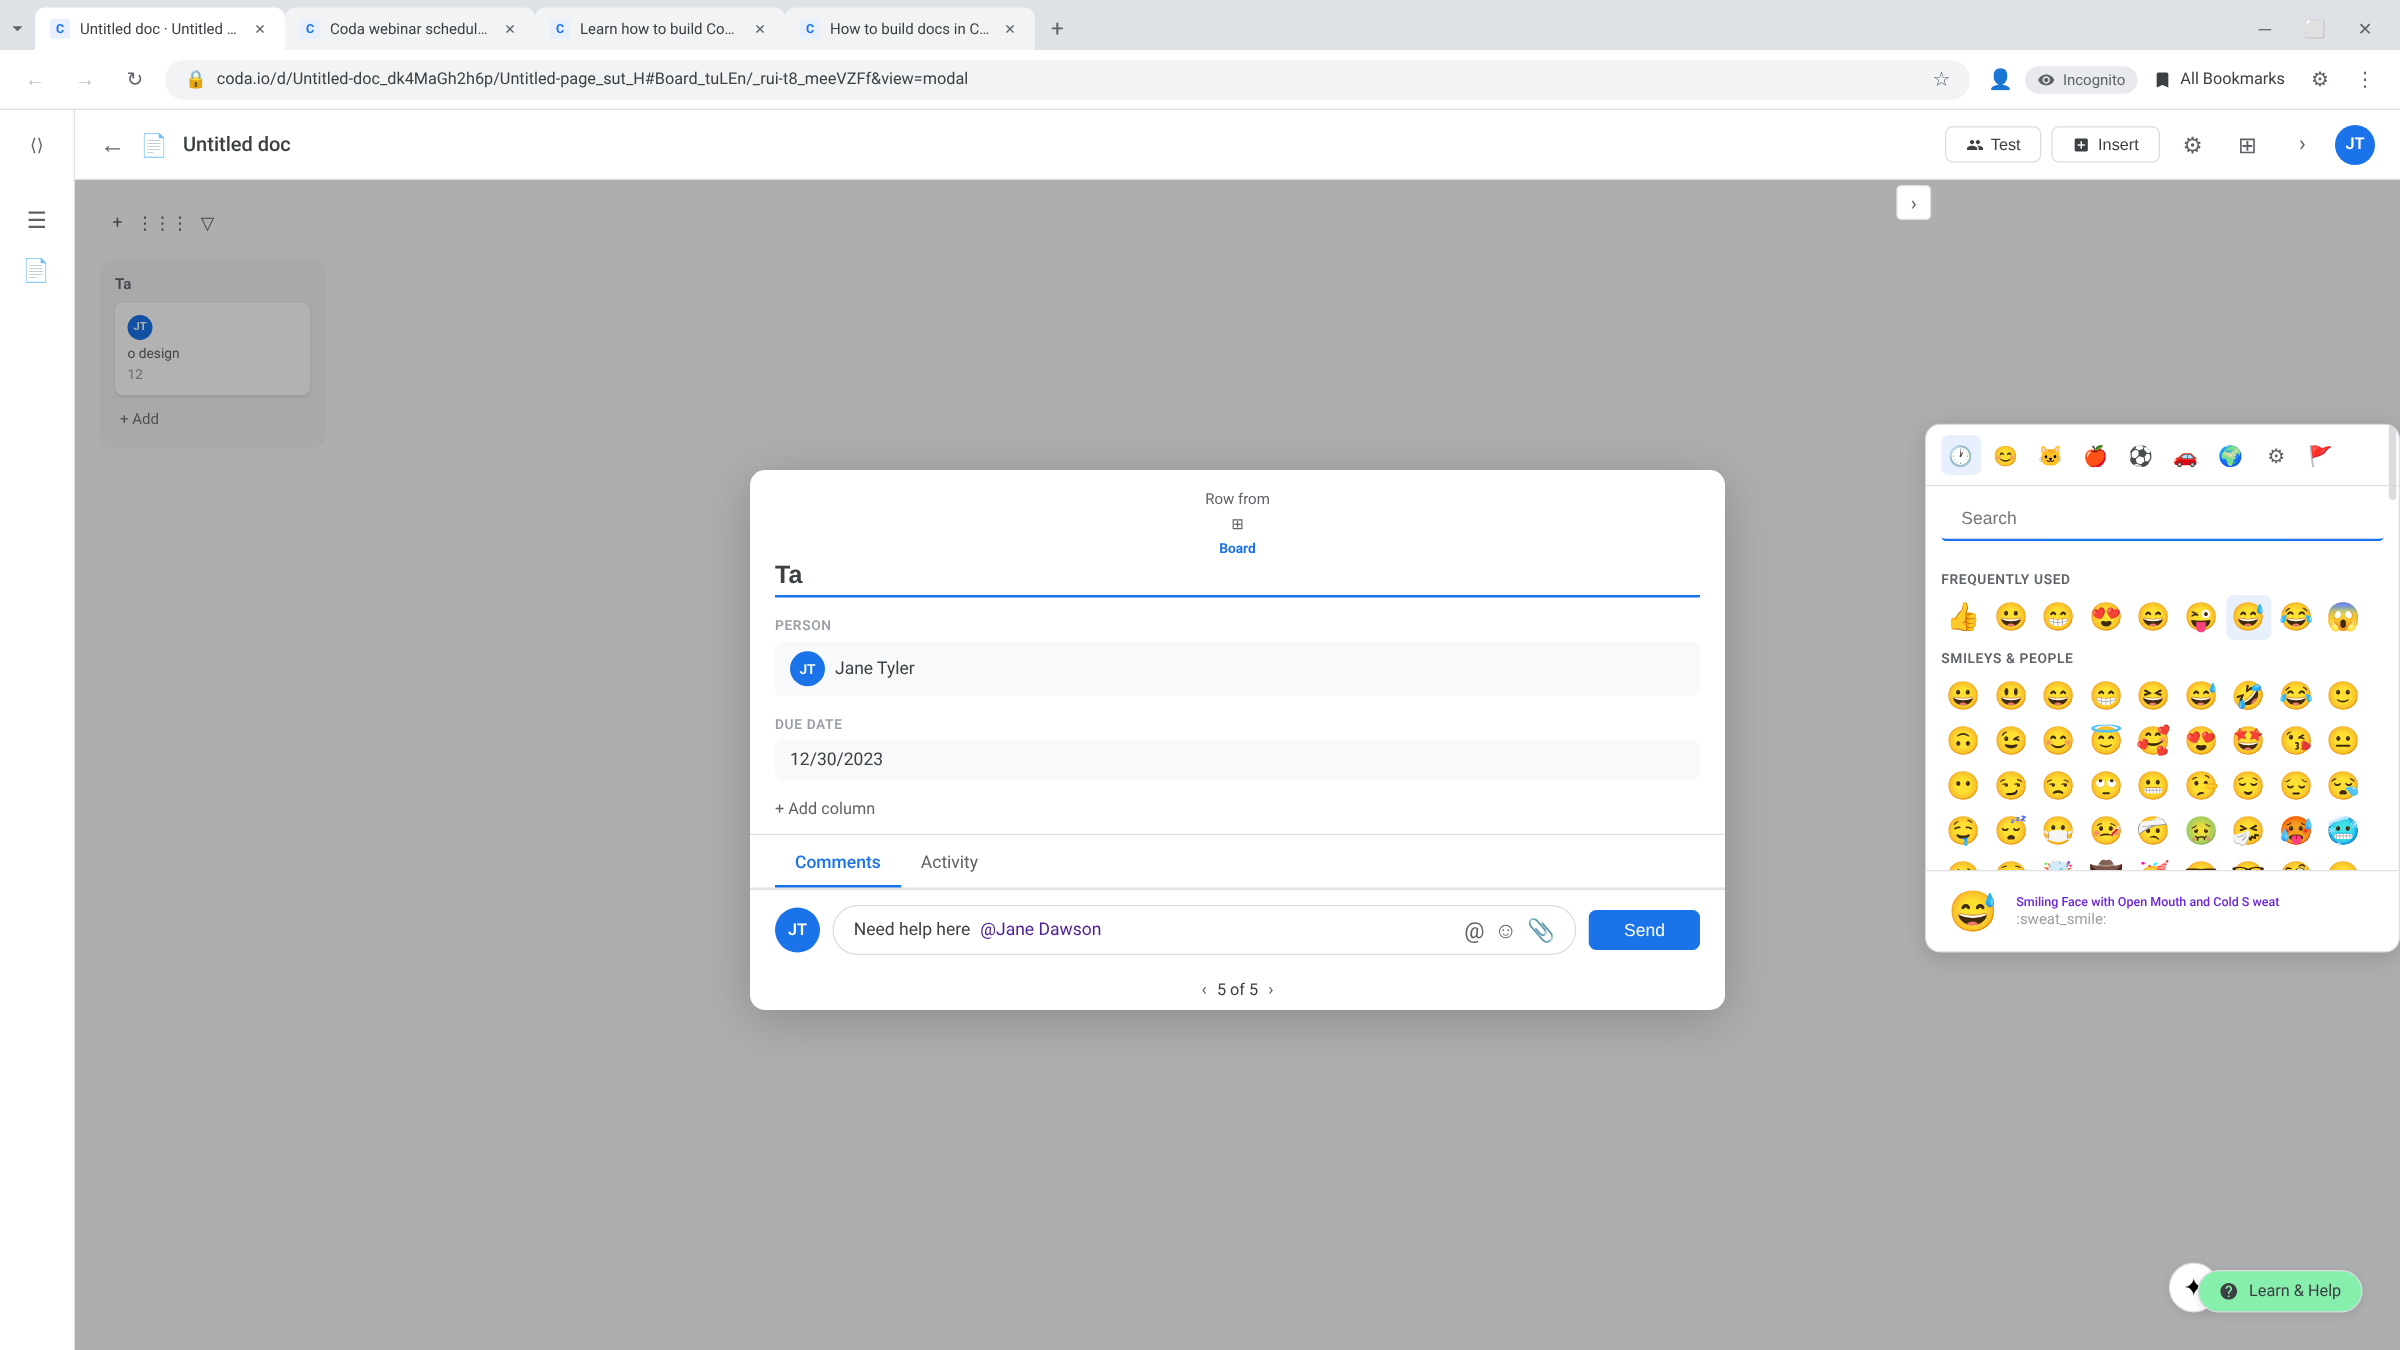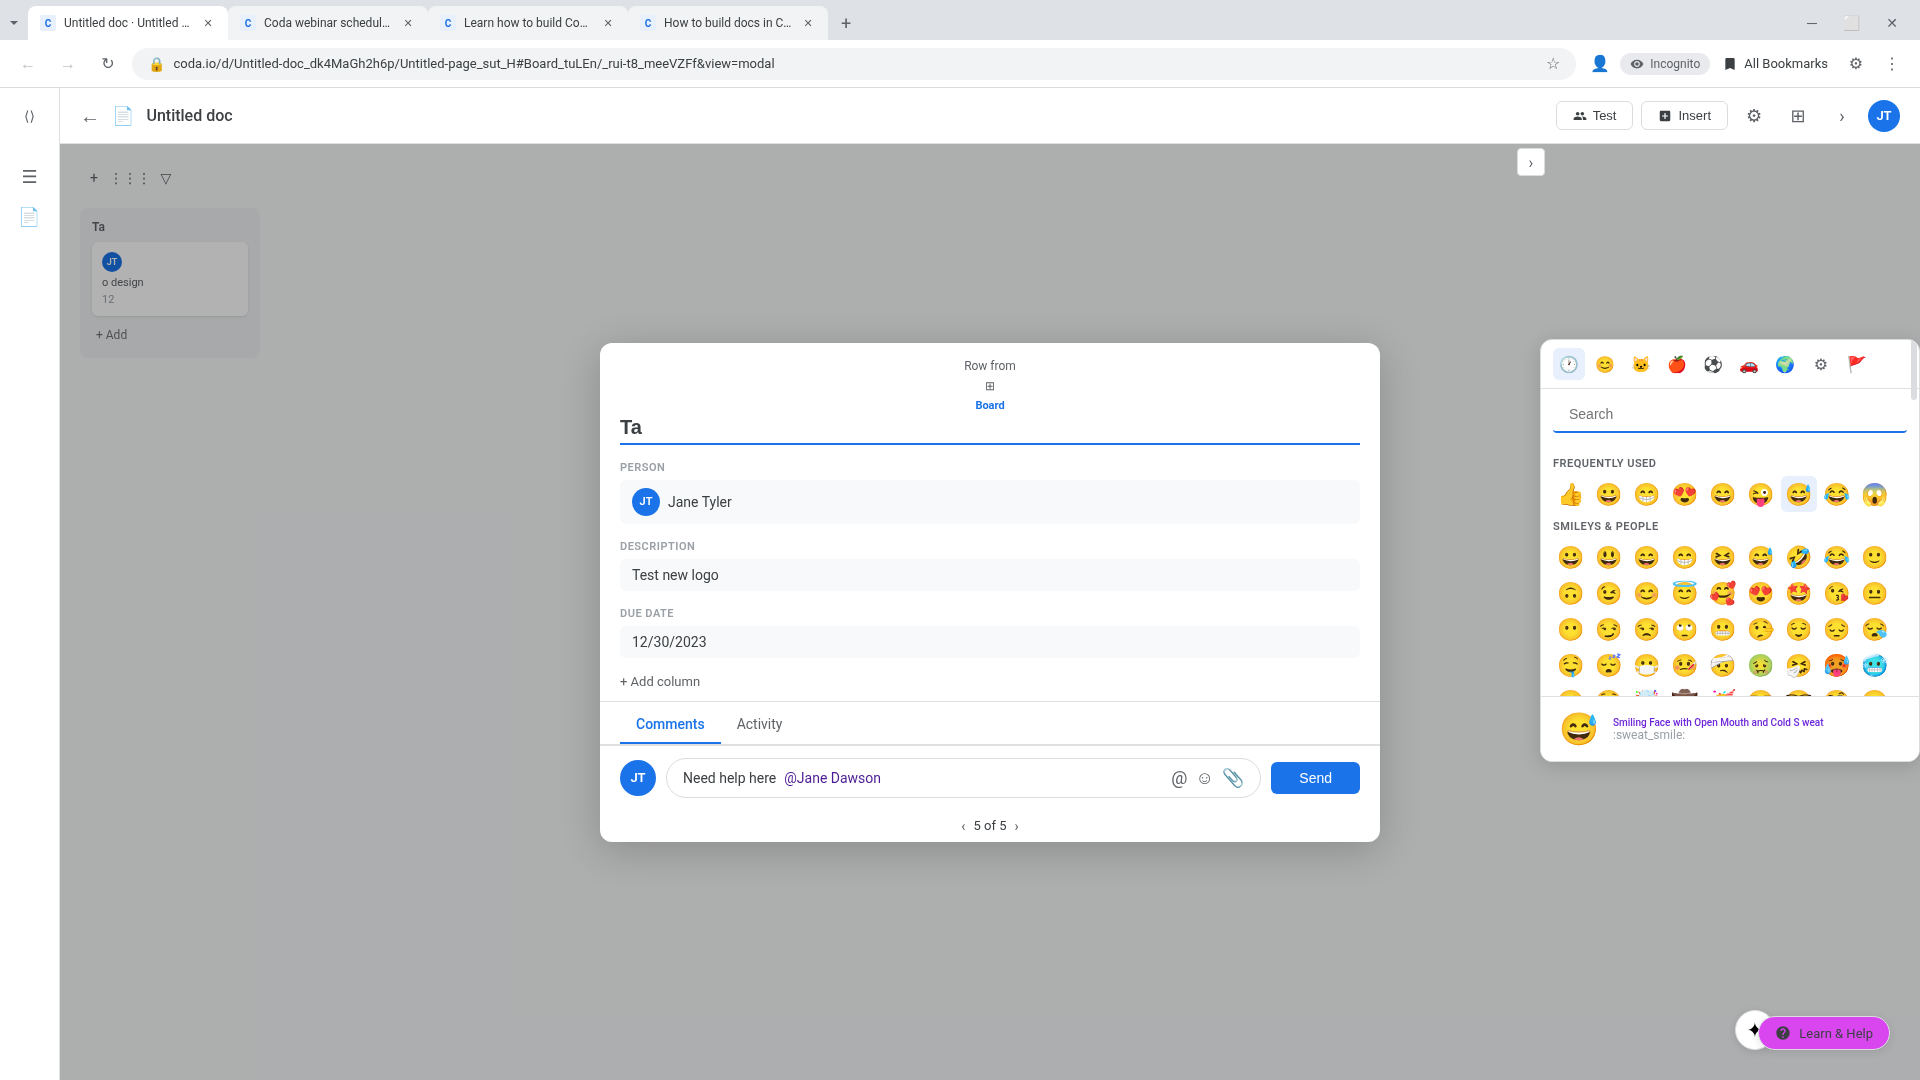--- a/index.html
+++ b/index.html
@@ -97,21 +97,21 @@
     .emoji-grid { display: flex; flex-wrap: wrap; gap: 2px; }
     .emoji-item { width: 36px; height: 36px; display: flex; align-items: center; justify-content: center; font-size: 22px; border-radius: 6px; cursor: pointer; }
     .emoji-item.highlighted { background: #e8f0fe; }
     .emoji-tooltip { position: absolute; bottom: 0; left: 0; right: 0; background: #fff; border-top: 1px solid #e0e0e0; padding: 10px 16px; display: flex; align-items: center; gap: 12px; }
     .emoji-tooltip-preview { width: 44px; height: 44px; display: flex; align-items: center; justify-content: center; font-size: 32px; }
     .emoji-tooltip-info { display: flex; flex-direction: column; }
     .emoji-tooltip-name { font-size: 10px; color: #6d28d9; font-weight: 500; }
     .emoji-tooltip-code { font-size: 12px; color: #9aa0a6; }
 
     
-    .learn-help { position: fixed; bottom: 30px; right: 30px; display: flex; align-items: center; gap: 8px; background: #d946ef; border: 1px solid #dadce0; border-radius: 20px; padding: 8px 16px; font-size: 13px; color: #3c4043; cursor: pointer; box-shadow: 0 2px 8px rgba(0,0,0,0.1); z-index: 300; }
+    .learn-help { position: fixed; bottom: 30px; right: 30px; display: flex; align-items: center; gap: 8px; background: #86efac; border: 1px solid #dadce0; border-radius: 20px; padding: 8px 16px; font-size: 13px; color: #3c4043; cursor: pointer; box-shadow: 0 2px 8px rgba(0,0,0,0.1); z-index: 300; }
     .sparkle-btn { position: fixed; bottom: 30px; right: 145px; width: 40px; height: 40px; background: #fff; border: 1px solid #dadce0; border-radius: 50%; display: flex; align-items: center; justify-content: center; font-size: 20px; cursor: pointer; box-shadow: 0 2px 8px rgba(0,0,0,0.1); z-index: 300; }
 
     
     .tab-fav-coda { background: #e8f0fe; color: #1a73e8; font-size: 10px; font-weight: 700; display: flex; align-items: center; justify-content: center; border-radius: 2px; }
 
     .scrollbar { position: absolute; right: 2px; top: 0; width: 6px; height: 100%; }
     .scrollbar-thumb { position: absolute; top: 0; width: 6px; height: 60px; background: #dadce0; border-radius: 3px; }
 
     .right-panel-toggle { position: absolute; right: 375px; top: 4px; z-index: 210; width: 28px; height: 28px; background: #fff; border: 1px solid #dadce0; border-radius: 4px; display: flex; align-items: center; justify-content: center; cursor: pointer; color: #5f6368; }
 
@@ -267,26 +267,20 @@
           </div>
 
           <div class="modal-section">
             <div class="field-label">PERSON</div>
             <div class="field-value">
               <div class="person-avatar">JT</div>
               <span>Jane Tyler</span>
             </div>
           </div>
 
-          <div class="modal-section">
-            <div class="field-label">DESCRIPTION</div>
-            <div class="field-value">
-              <span>Test new logo</span>
-            </div>
-          </div>
 
           <div class="modal-section">
             <div class="field-label">DUE DATE</div>
             <div class="field-value">
               <span>12/30/2023</span>
             </div>
           </div>
 
           <div class="modal-add-column">
             <span>+ Add column</span>

